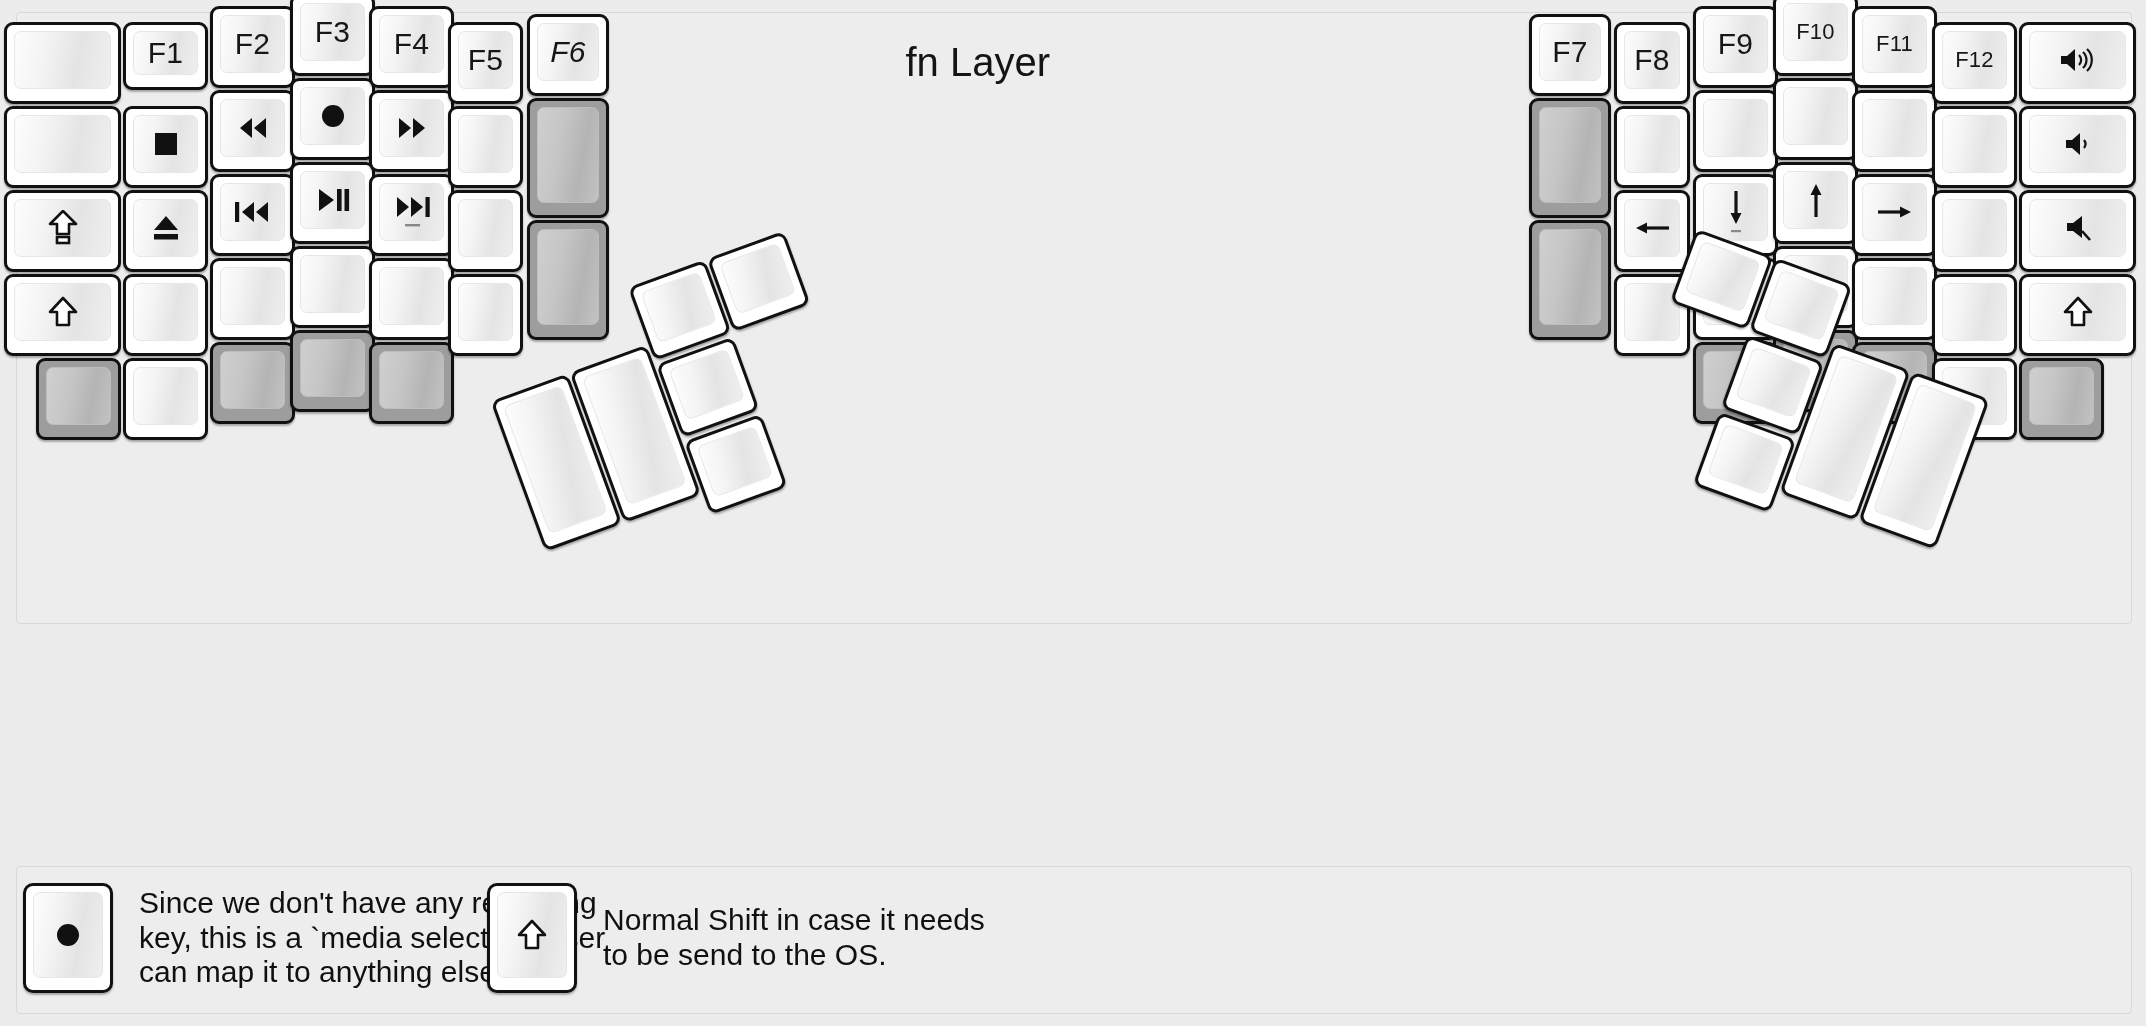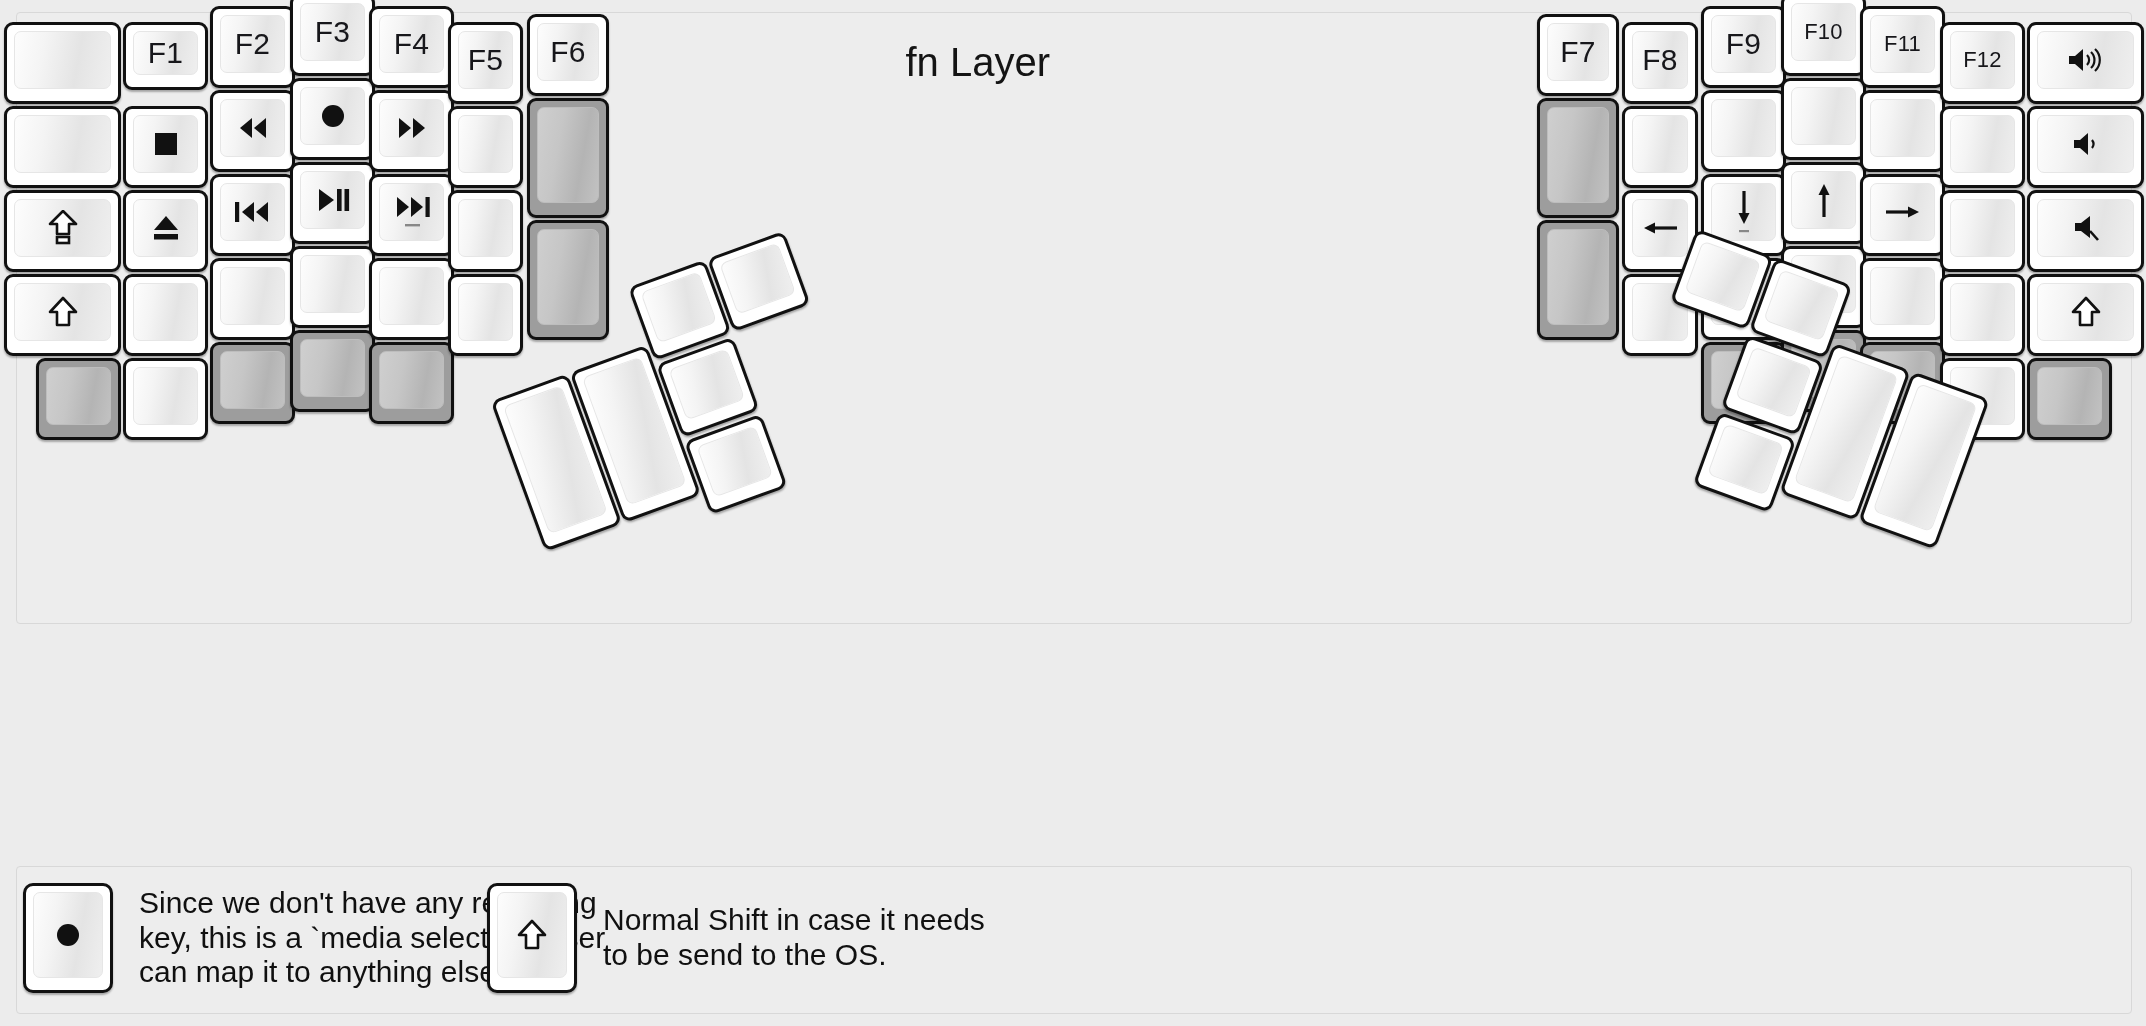--- a/index.html
+++ b/index.html
@@ -273,33 +273,33 @@
       </div>
       <div class="key" style="left: 448px; top: 106px; width: 75px; height: 82px;">
         <div class="cap"></div>
       </div>
       <div class="key" style="left: 448px; top: 190px; width: 75px; height: 82px;">
         <div class="cap"></div>
       </div>
       <div class="key" style="left: 448px; top: 274px; width: 75px; height: 82px;">
         <div class="cap"></div>
       </div>
-      <div class="key" style="left: 527px; top: 14px; width: 82px; height: 82px;">
+      <div class="key" style="left: 527px; top: 14px; width: 82px; height: 82px; font-style: italic;">
         <div class="cap">
           <span class="lg">F6</span>
         </div>
       </div>
       <div class="key trans" style="left: 527px; top: 98px; width: 82px; height: 120px;">
         <div class="cap"></div>
       </div>
       <div class="key trans" style="left: 527px; top: 220px; width: 82px; height: 120px;">
         <div class="cap"></div>
       </div>
     </div>
-  <div id="right-half" style="position: absolute; left: 16px; top: 0px; width: 1100px; height: 600px;">
+  <div id="right-half" style="position: absolute; left: 8px; top: 0px; width: 1100px; height: 600px;">
       <div class="key" style="left: 1521px; top: 14px; width: 82px; height: 82px;">
         <div class="cap">
           <span class="lg">F7</span>
         </div>
       </div>
       <div class="key trans" style="left: 1521px; top: 98px; width: 82px; height: 120px;">
         <div class="cap"></div>
       </div>
       <div class="key trans" style="left: 1521px; top: 220px; width: 82px; height: 120px;">
         <div class="cap"></div>

